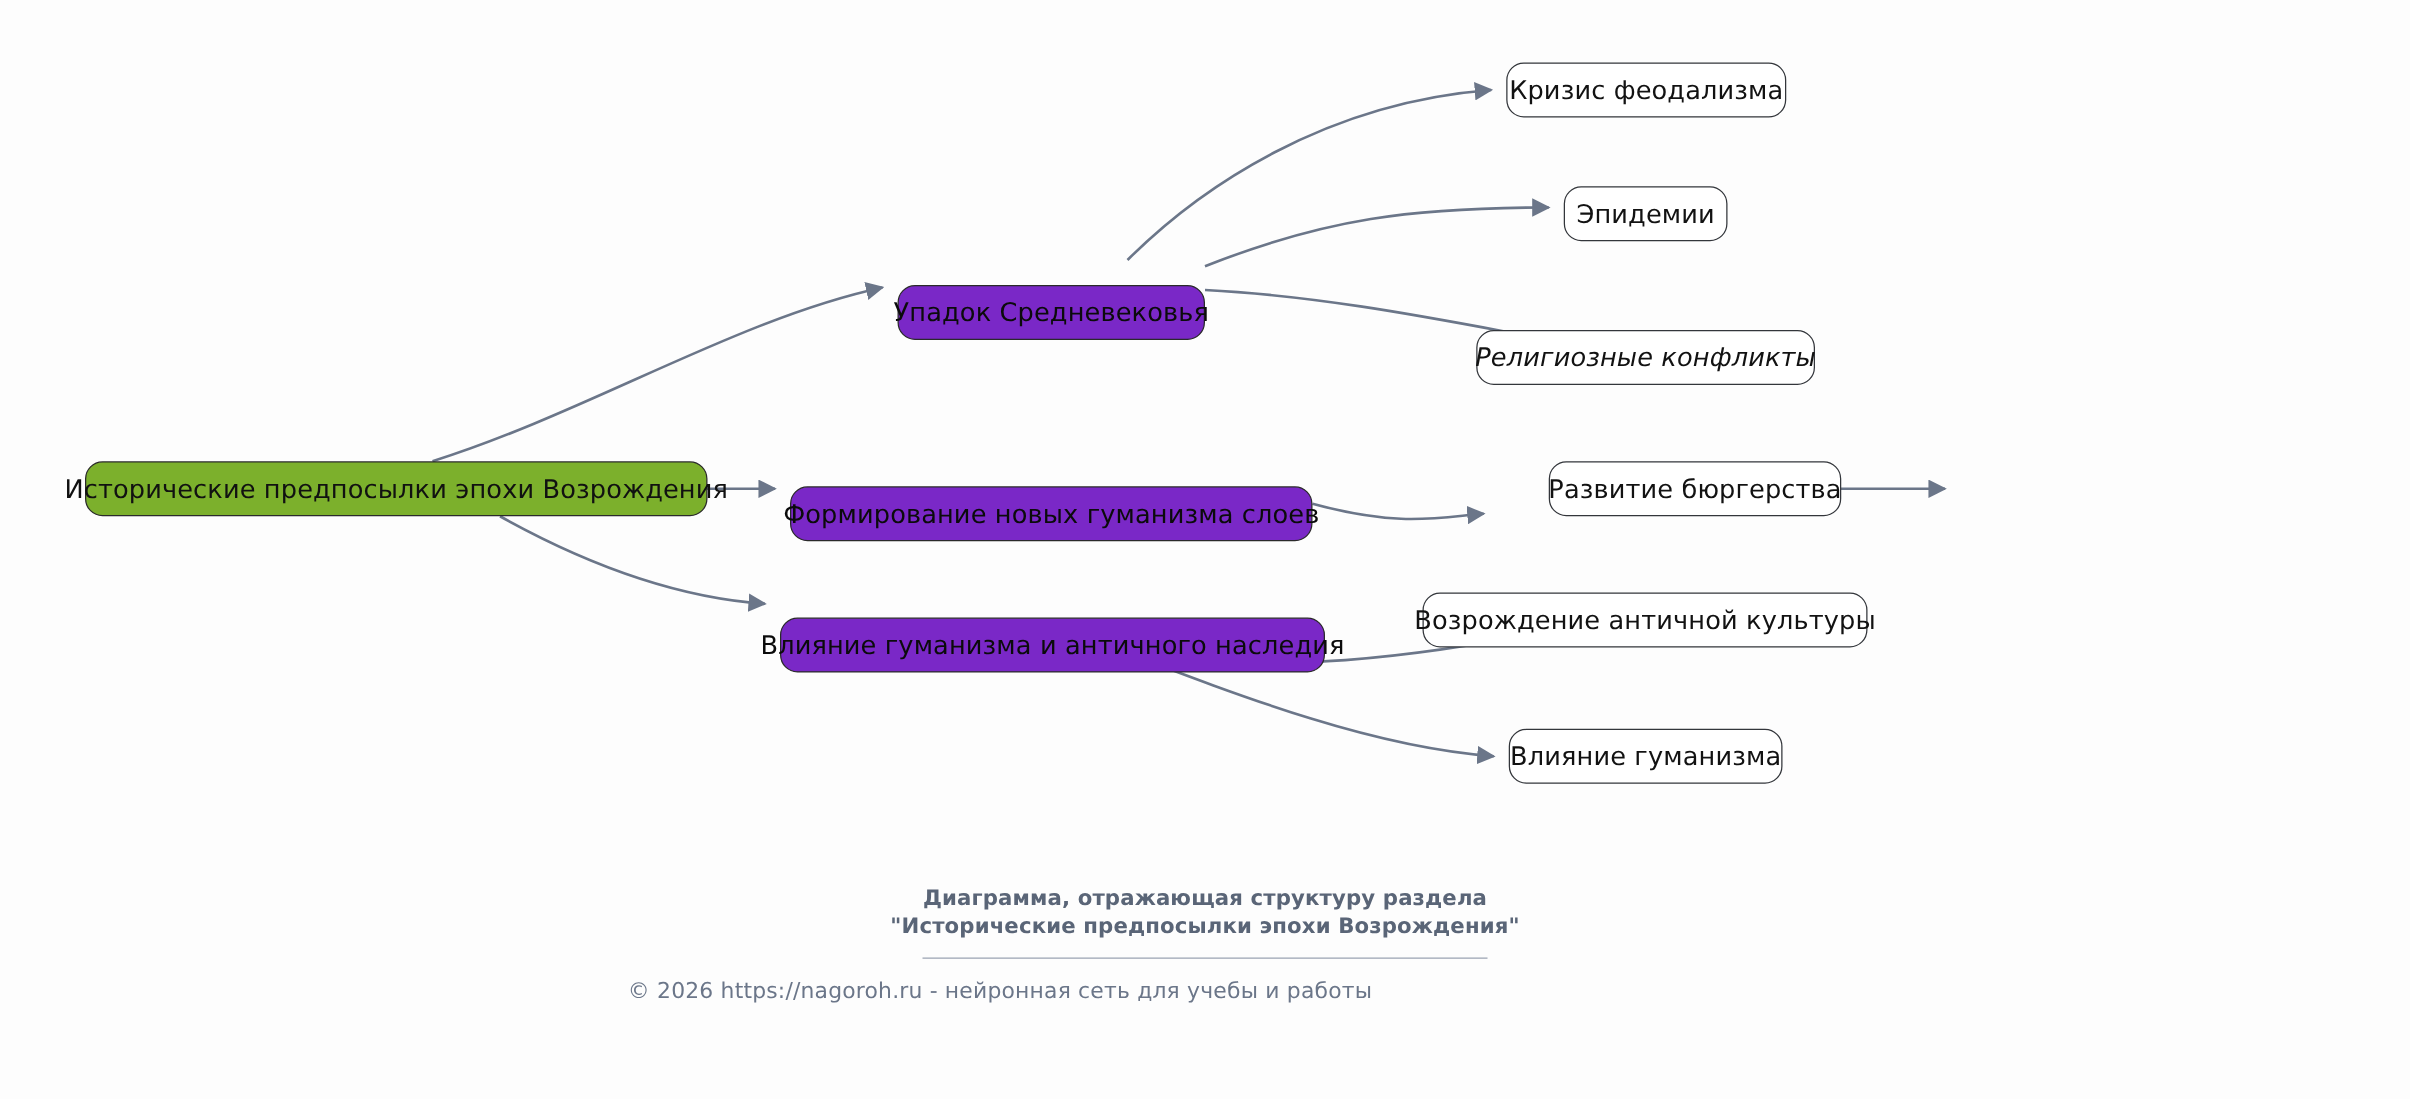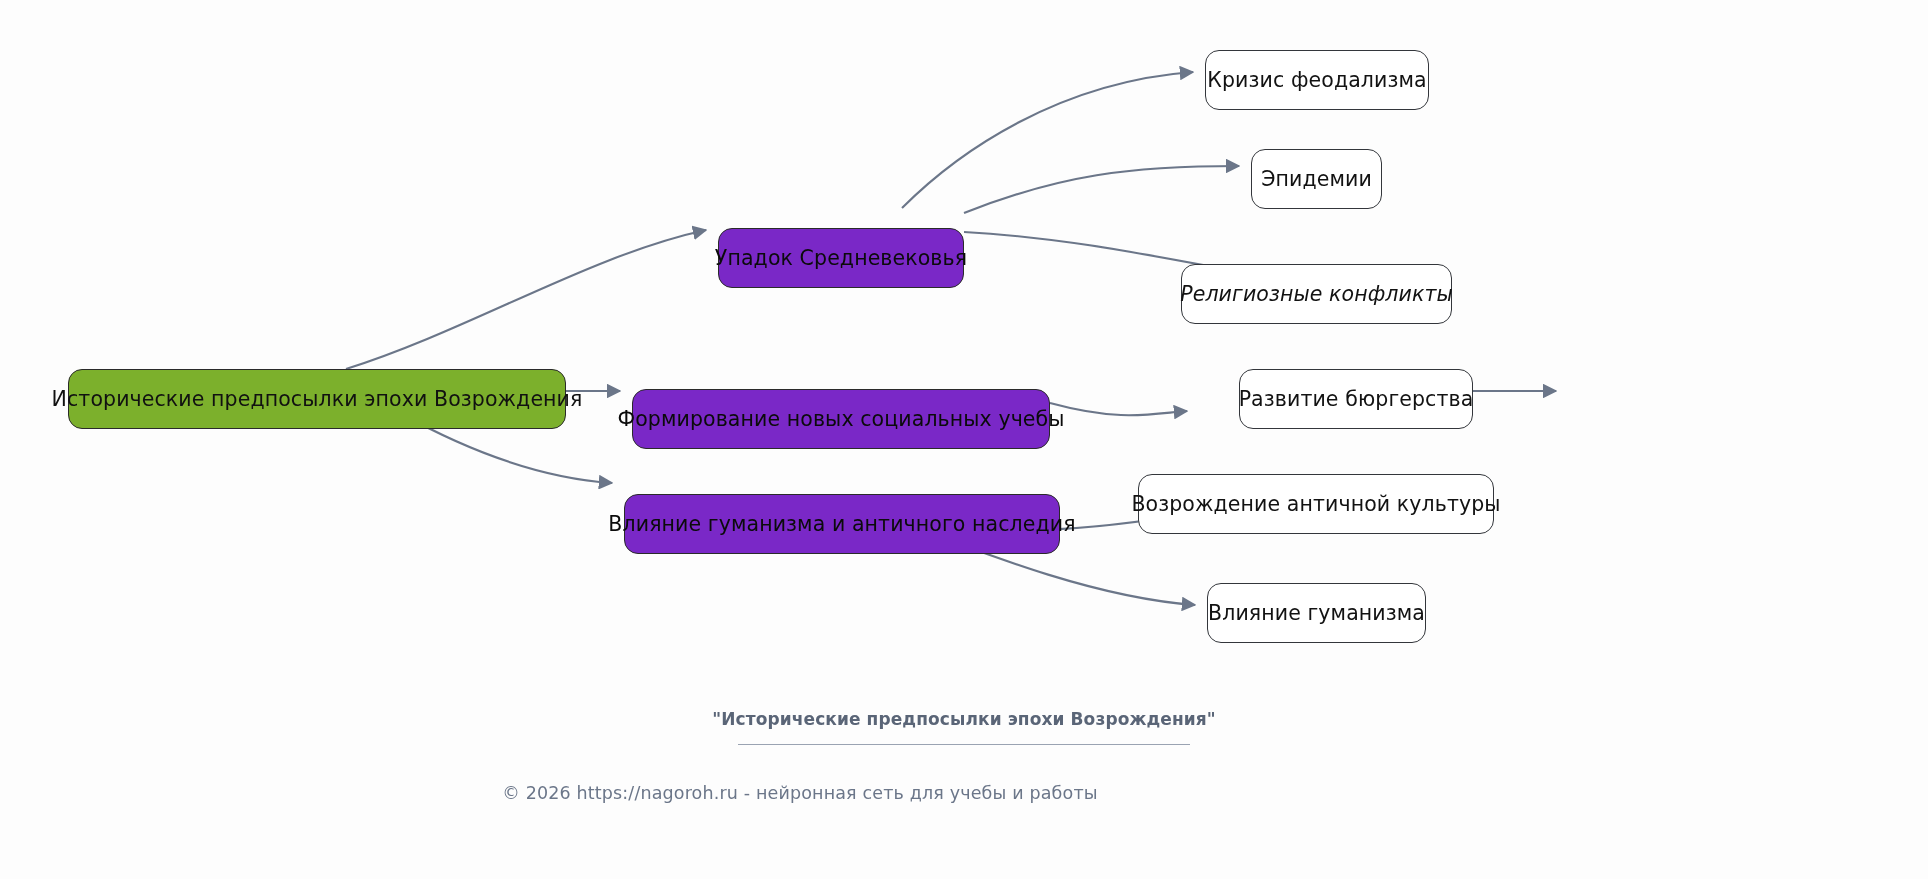--- a/index.html
+++ b/index.html
@@ -31,21 +31,21 @@
     box-sizing: border-box;
     display: flex;
     align-items: center;
     justify-content: center;
     border-radius: 14px;
     white-space: nowrap;
     font-size: 20.5px;
     line-height: 1;
     letter-spacing: 0.1px;
     padding: 16px 16px;
-    height: 60px;
+    height: 44px;
     z-index: 3;
   }
   .node-root {
     background: #7cb02c;
     border: 1.6px solid #2a2a2a;
     color: #111111;
     margin-left: 20px;
   }
   .node-branch {
     background: #7a28c7;
@@ -129,40 +129,41 @@
 
   <div class="node node-leaf" style="left:1251px; top:149px; width:131px;">
     <span>Эпидемии</span>
   </div>
 
   <div class="node node-leaf" style="left:1181px; top:264px; width:271px;font-style:italic;">
     <span>Религиозные конфликты</span>
   </div>
 
   <div class="node node-branch" style="left:632px; top:369px; width:418px;">
-    <span>Формирование новых социальных учебы</span>
+    <span>Формирование новых гуманизма слоев</span>
   </div>
 
   <div class="node node-leaf" style="left:1199px; top:369px; width:234px;margin-left:40px;">
     <span>Развитие бюргерства</span>
   </div>
 
 
   <div class="node node-branch" style="left:624px; top:474px; width:436px;align-items:center;">
     <span>Влияние гуманизма и античного наследия</span>
   </div>
 
   <div class="node node-leaf" style="left:1138px; top:474px; width:356px;">
     <span>Возрождение античной культуры</span>
   </div>
 
   <div class="node node-leaf" style="left:1207px; top:583px; width:219px;">
     <span>Влияние гуманизма</span>
   </div>
 
   <div class="caption-block" style="top:709px;">
+    <div class="caption-line">Диаграмма, отражающая структуру раздела</div>
     <div class="caption-line">"Исторические предпосылки эпохи Возрождения"</div>
     <div class="caption-divider"></div>
   </div>
 
   <div class="footer-line" style="top:783px;">© 2026 https://nagoroh.ru - нейронная сеть для учебы и работы</div>
 
 </div>
 
 </body></html>

